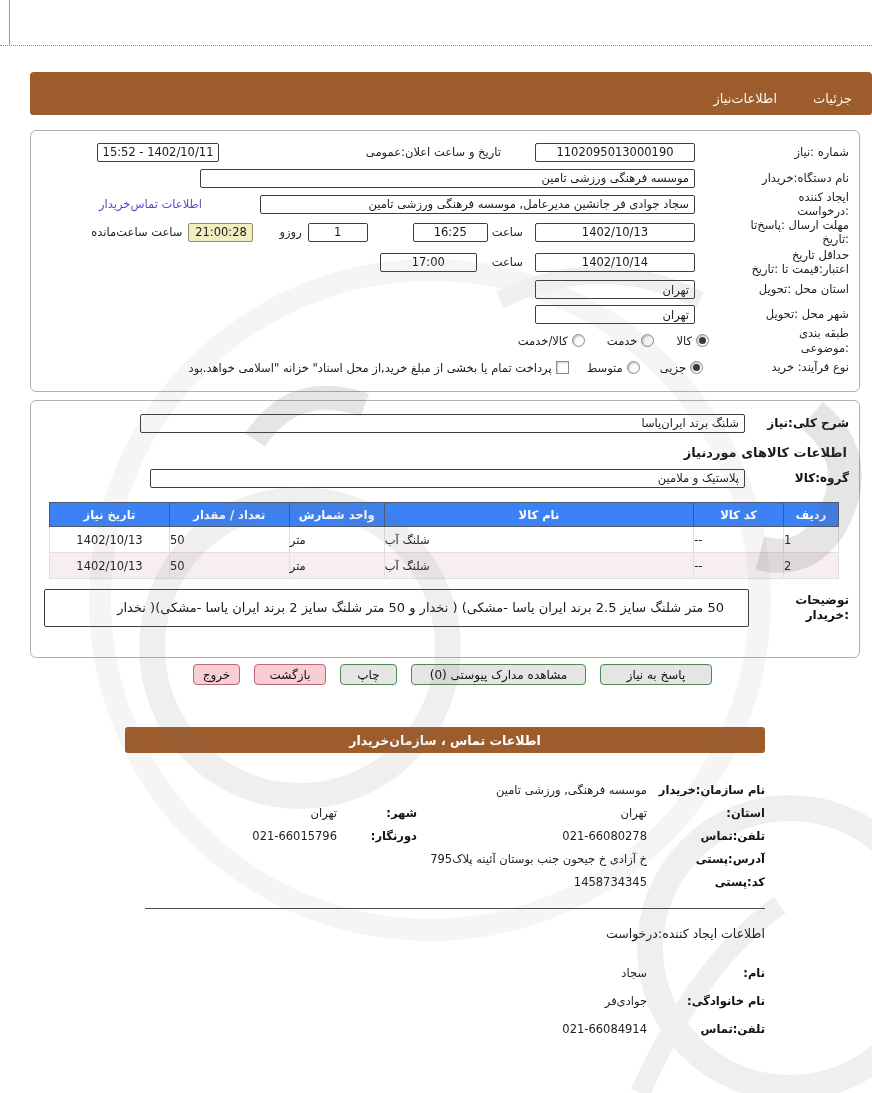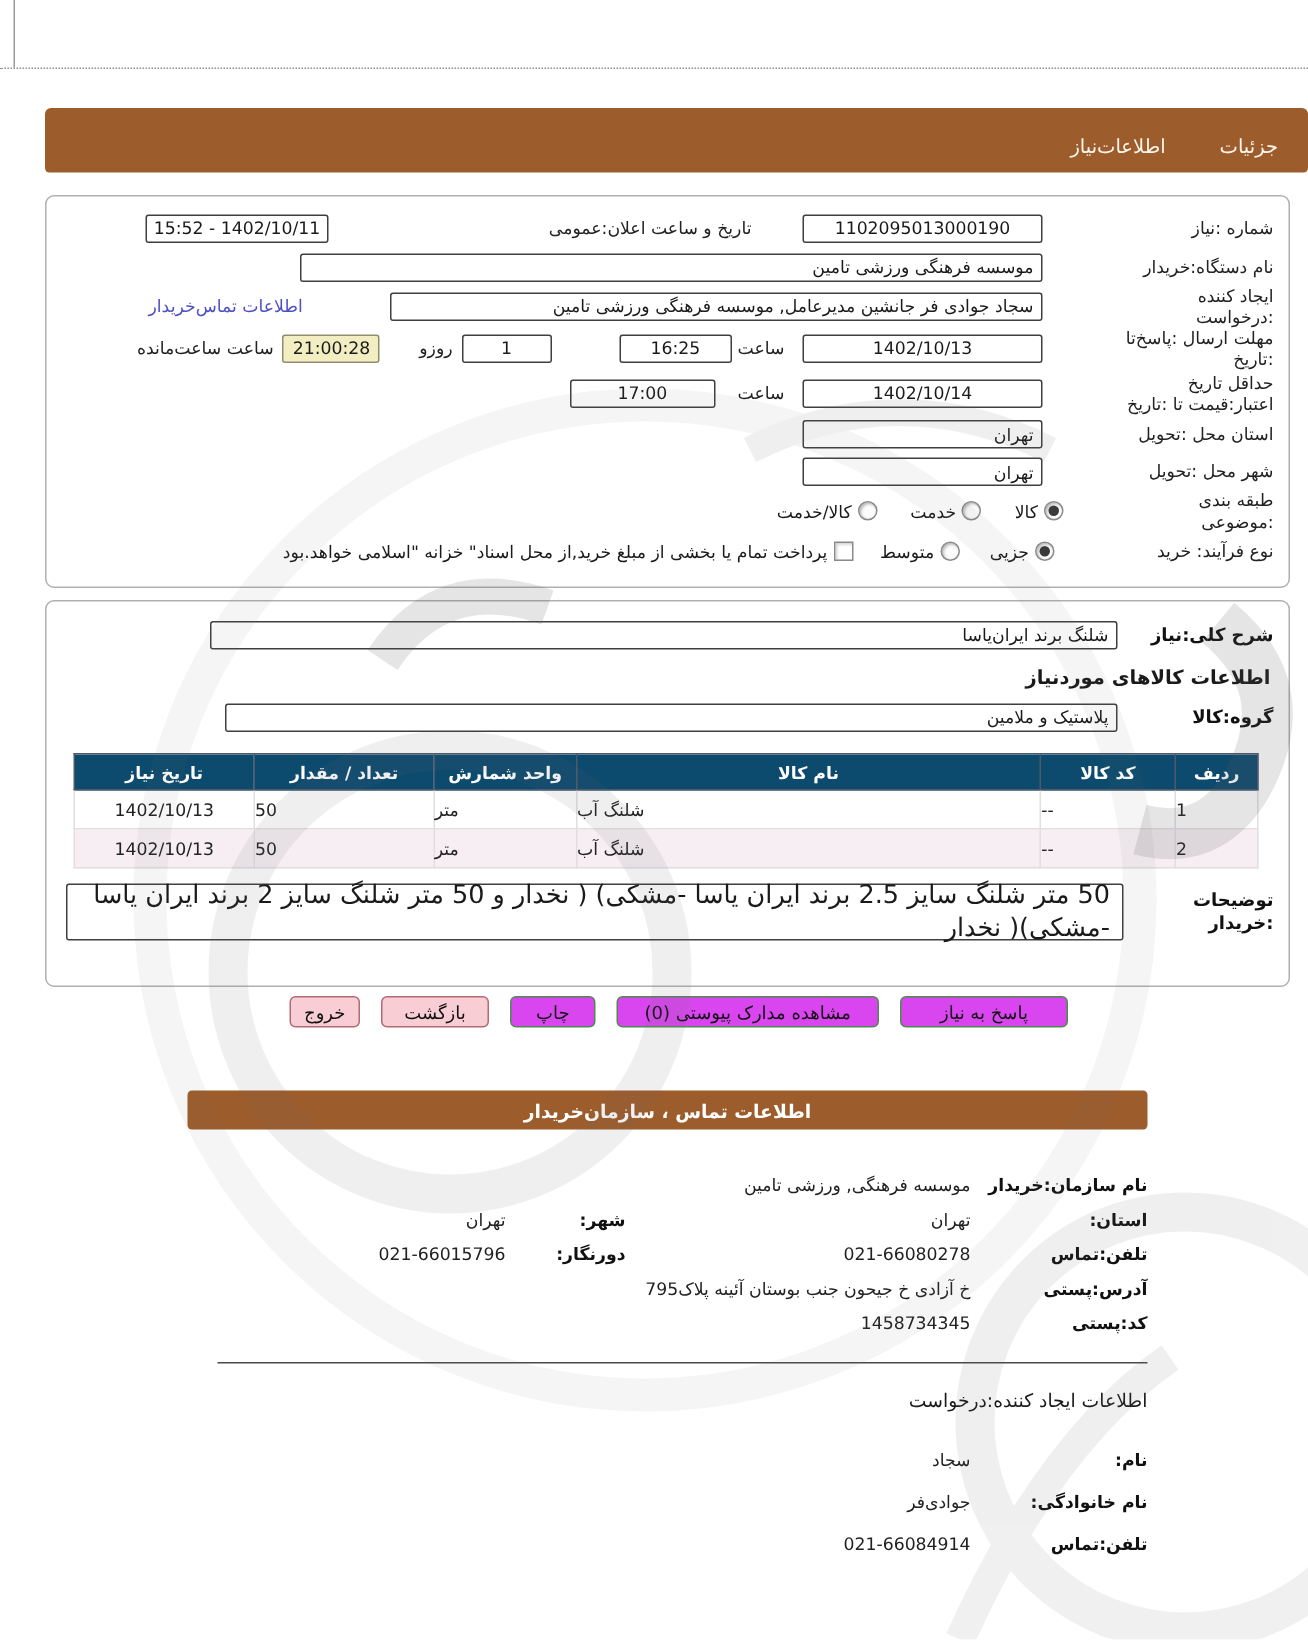--- a/index.html
+++ b/index.html
@@ -50,38 +50,38 @@
   }
   .radio .dot{width:7px;height:7px;border-radius:50%;background:#3a3a3a;display:none}
   .radio.checked .dot{display:block}
   .chk{width:13px;height:13px;border:1px solid #8a8a8a;background:#fff;flex:none;box-shadow:inset 1px 1px 2px rgba(0,0,0,.2)}
   .optlbl{font-size:11.5px;margin-right:4px}
 
   
   .heading2{font-weight:bold;font-size:13px;padding:0 6px;margin:10px 0 6px}
   .gtable{border-collapse:collapse;width:790px;margin:12px 14px 0 auto;font-size:11.5px}
   .gtable th{
-    background:#0c4a6e;color:#fff;font-weight:bold;height:24px;
+    background:#3b82f6;color:#fff;font-weight:bold;height:24px;
     border:1px solid #4b596a;text-align:center;padding:0 2px;font-size:11.5px;
   }
   .gtable td{height:26px;text-align:left;border:1px solid #e3dde0;color:#222}
   .gtable tr.alt td{background:#f6eef3}
   .gtable{border:1px solid #bdbdbd}
   .txtarea{
     border:1px solid #3f3f3f;border-radius:2px;height:38px;width:705px;
-    display:flex;align-items:center;padding:2px 8px;font-size:17px;line-height:1.3;
+    display:flex;align-items:center;padding:2px 24px;font-size:13px;line-height:1.3;
   }
 
   
   .btnrow{position:absolute;top:664px;right:160px;display:flex;gap:14px;z-index:2}
   .btn{
     height:21px;border-radius:4px;font-size:12px;display:flex;align-items:center;
     justify-content:center;padding:0 10px;border:1px solid;cursor:pointer;white-space:nowrap;
   }
-  .btn.green{background:#d946ef;border-color:#4e8a4e;color:#111}
+  .btn.green{background:#e5e5e5;border-color:#4e8a4e;color:#111}
   .btn.pink{background:#f8cdd3;border-color:#b26a75;color:#111}
   .w-reply{width:112px}.w-att{width:175px}.w-print{width:57px}.w-back{width:72px}.w-exit{width:47px}
 
   
   .bar2{
     position:absolute;top:727px;left:125px;width:640px;height:26px;background:#9d5c2b;
     border-radius:3px;color:#fff;font-weight:bold;font-size:12.5px;
     display:flex;align-items:center;justify-content:center;z-index:2;
   }
   .contact{position:absolute;top:778px;right:107px;width:670px;z-index:2}

